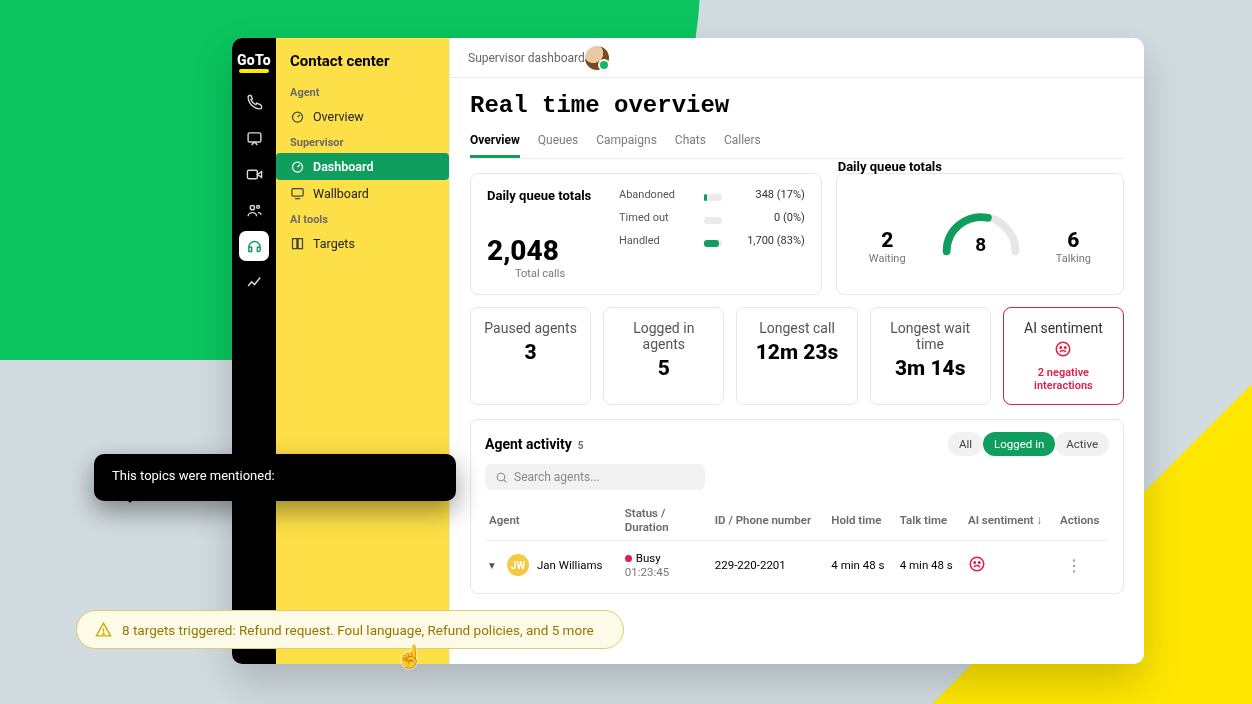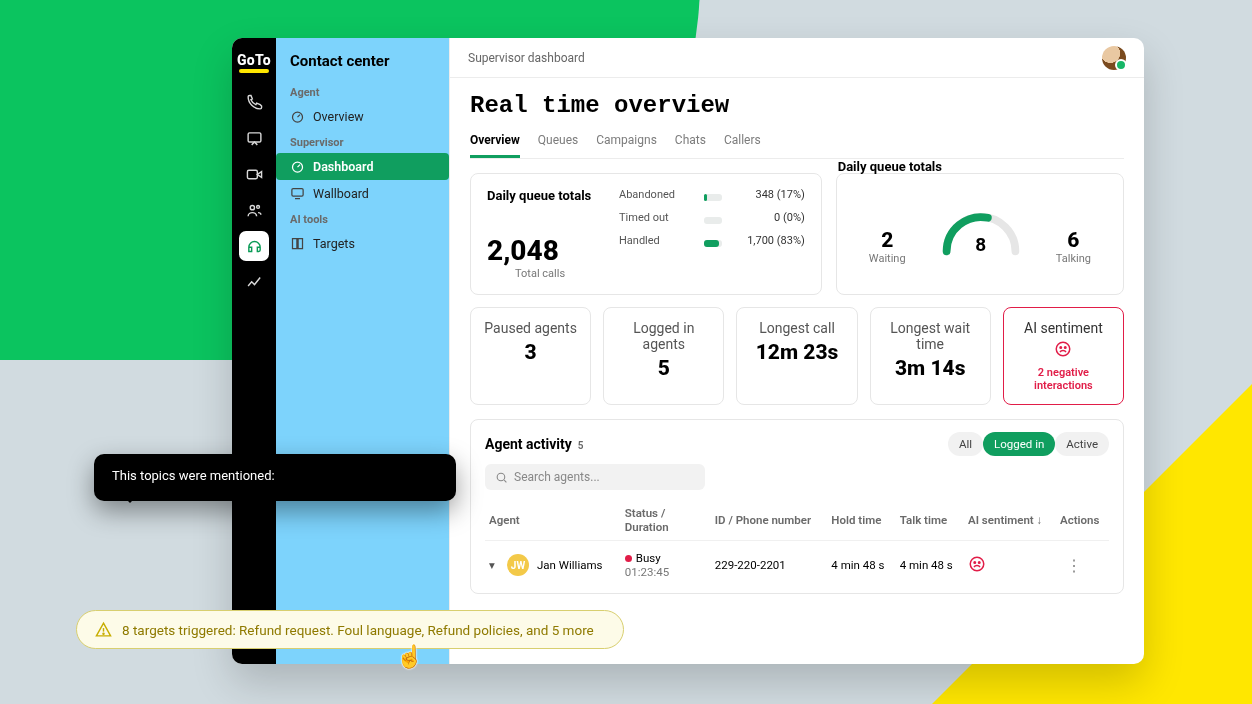--- a/index.html
+++ b/index.html
@@ -30,38 +30,38 @@
   .rail-logo .underline { display:block; height:4px; background:#ffe700; width:30px; margin:1px auto 8px; border-radius:2px;}
   .rail-icon {
     width:30px; height:30px; display:flex; align-items:center; justify-content:center;
     color:#d8d8d8; border-radius:7px; cursor:pointer;
   }
   .rail-icon.active { background:#fff; color:#0a9b56; }
   .rail-icon svg { width:17px; height:17px; }
 
   
   .sidepanel {
-    width:174px; background:#7dd3fc; border-right:1px solid #ececec;
+    width:174px; background:#fde047; border-right:1px solid #ececec;
     padding:14px 0 0 0;
   }
   .sp-title { font-weight:700; font-size:15px; padding:0 14px 10px; }
   .sp-group-label { text-transform:none; font-size:11px; color:#6a6a6a; font-weight:700; padding:6px 14px 4px; }
   .sp-item {
     display:flex; align-items:center; gap:8px; padding:6px 14px; font-size:12.5px; color:#222;
     cursor:pointer; border-radius:4px;
   }
   .sp-item svg { width:15px; height:15px; color:#444; flex-shrink:0;}
   .sp-item.active { background:#109e5f; color:#fff; font-weight:600;}
   .sp-item.active svg { color:#fff; }
 
   
   .main { flex:1; display:flex; flex-direction:column; }
   .topbar {
     height:40px; border-bottom:1px solid #ececec; display:flex; align-items:center;
-    padding:0 18px; justify-content:space-between;
+    padding:0 18px; justify-content:flex-start;
   }
   .crumb { font-size:12px; color:#666; }
   .avatar {
     width:24px; height:24px; border-radius:50%;
     background: radial-gradient(circle at 35% 30%, #e9c8a2 0 42%, #7a4a1e 43% 100%);
     position:relative;
   }
   .avatar::after { content:""; position:absolute; right:-1px; bottom:-1px; width:8px; height:8px;
     background:#17b667; border:2px solid #fff; border-radius:50%; }
 

